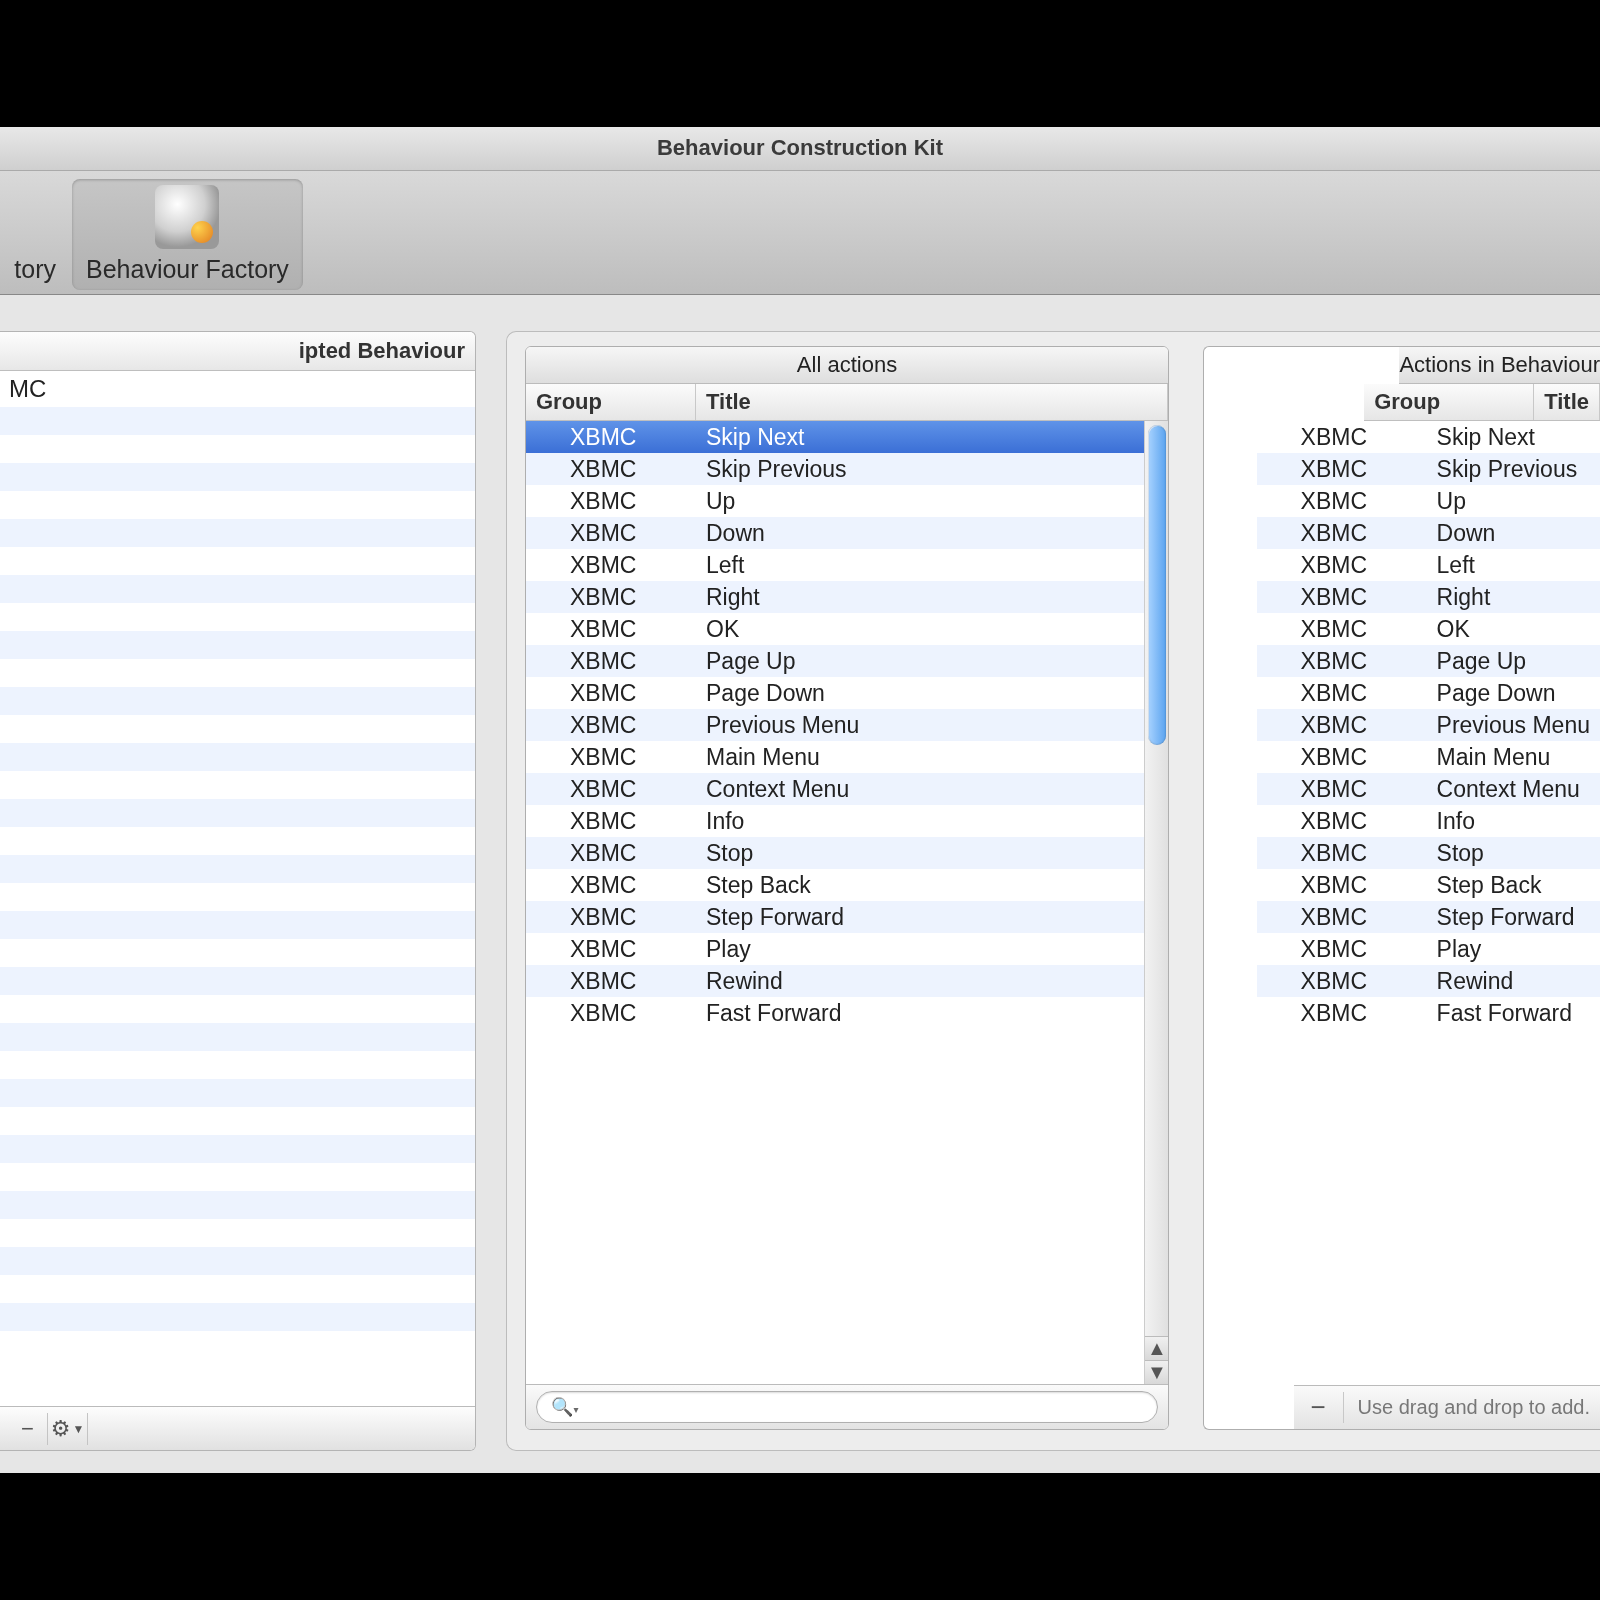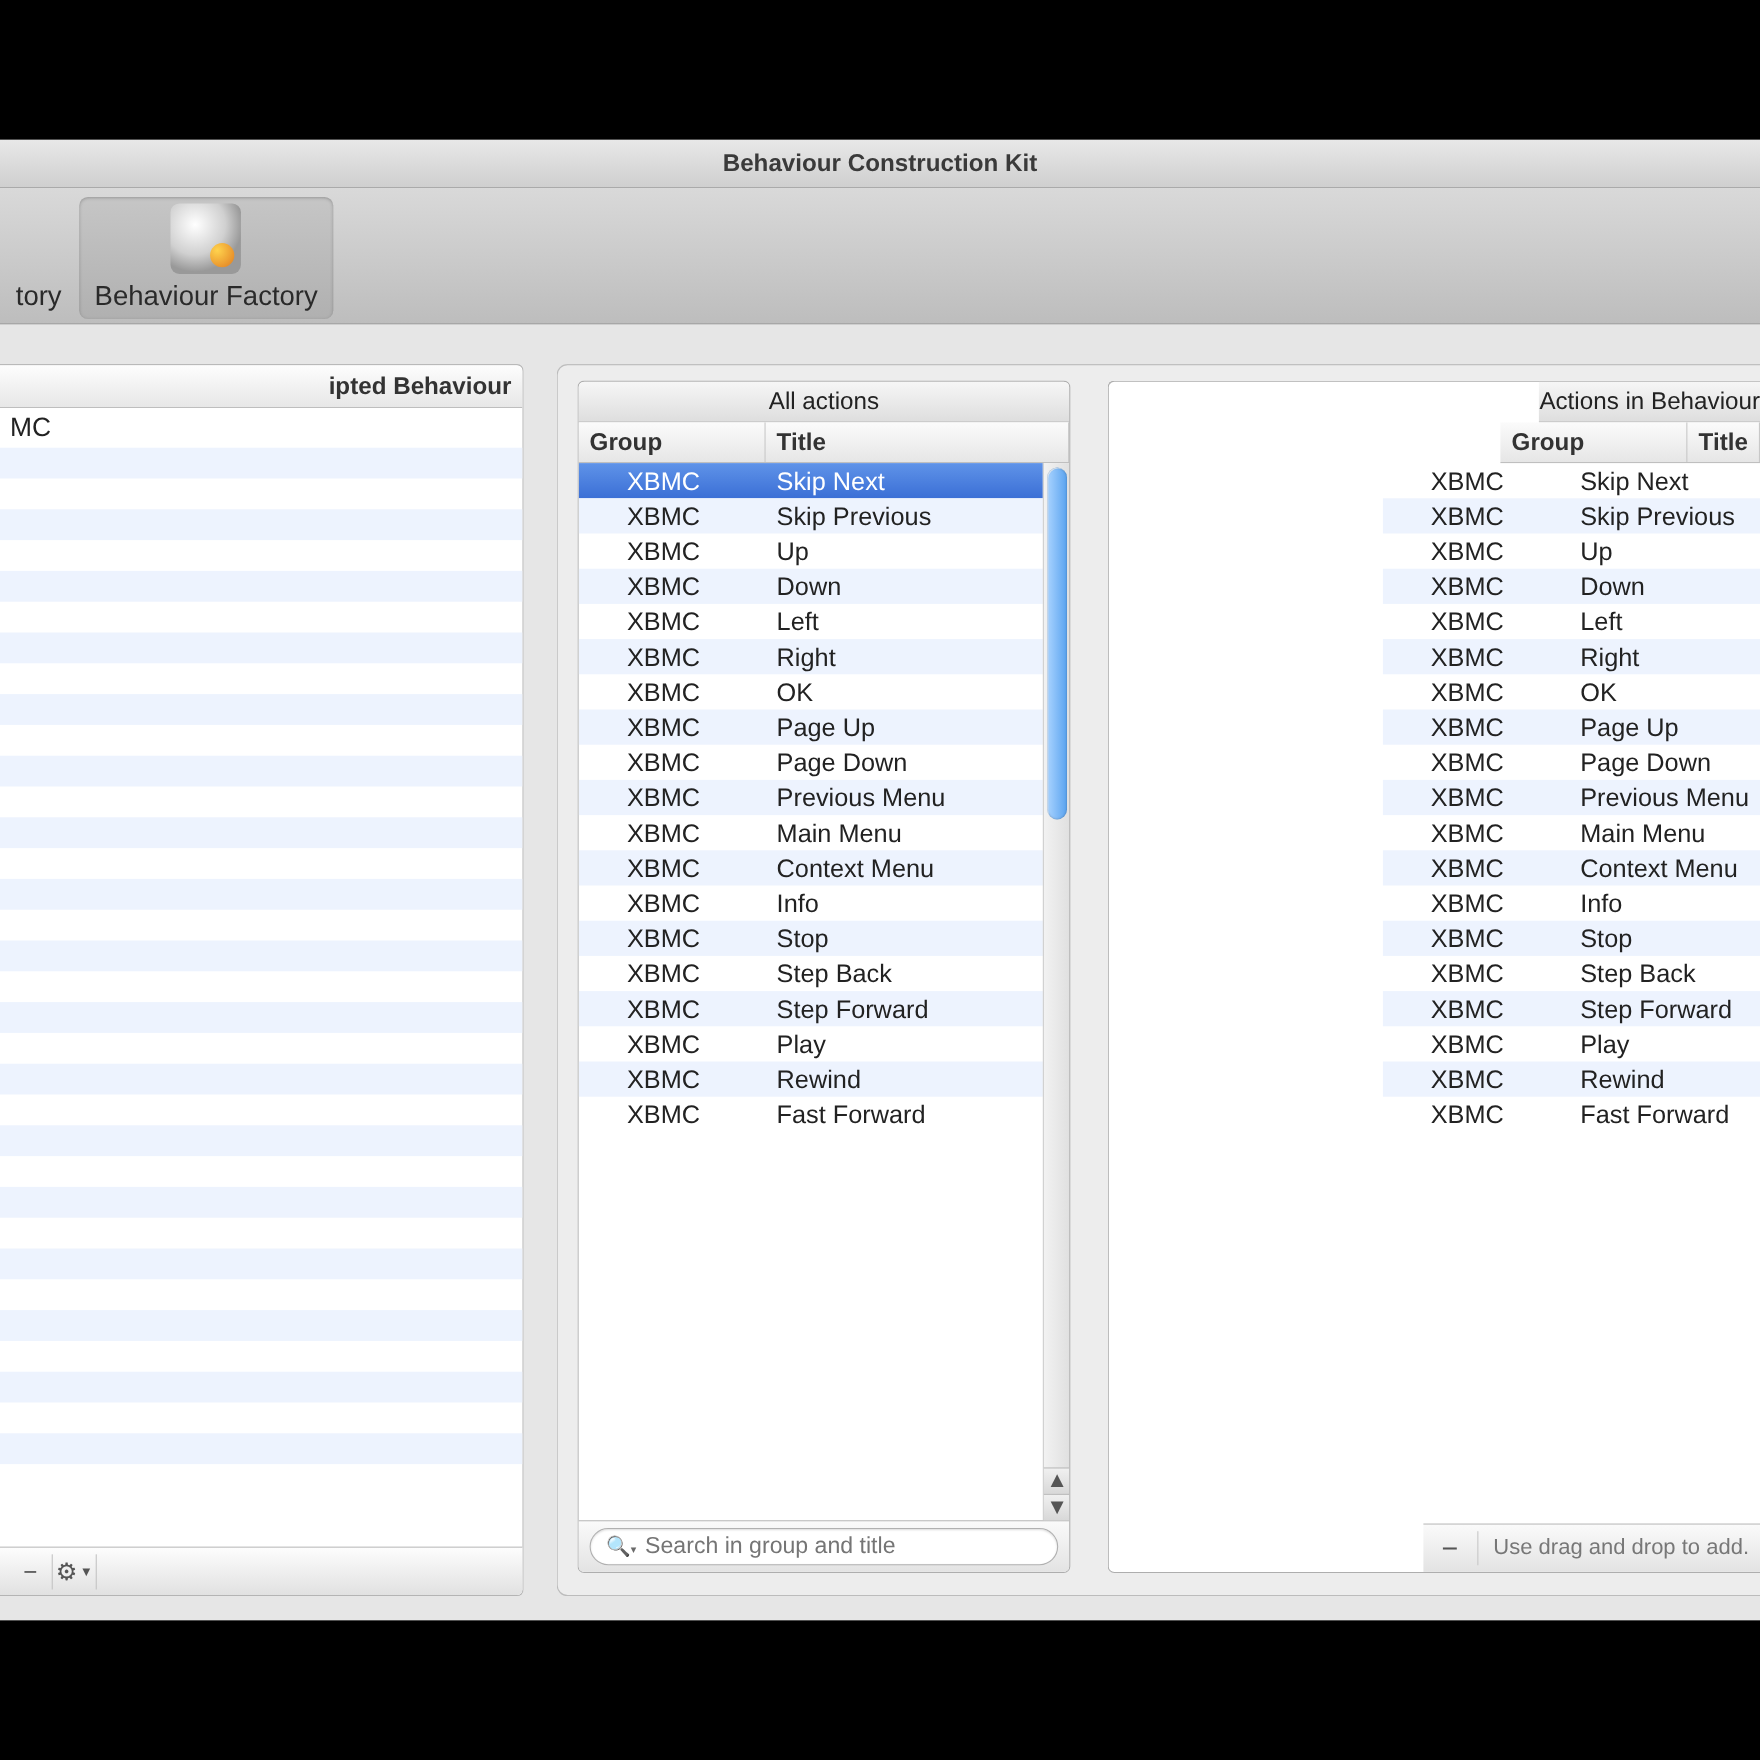--- a/index.html
+++ b/index.html
@@ -129,21 +129,21 @@
   color:#1a1a1a;
 }
 .tables { flex:1; display:flex; gap: 34px; overflow:hidden; }
 .table-panel {
   display:flex; flex-direction:column;
   border:1px solid #aeaeae;
   border-radius: 6px;
   background:#fff;
   overflow:hidden;
 }
-.table-panel.left { width: 448px; }
+.table-panel.left { width: 644px; }
 .table-panel.right { flex:1; border-right:none; border-radius: 6px 0 0 6px; align-items: flex-end; }
 .tbl-title {
   background: linear-gradient(#f6f6f6,#dedede);
   text-align:center; font-size:22px; color:#222;
   border-bottom:1px solid #bbb;
   padding:5px 0;
 }
 .tbl-head {
   display:flex;
   background: linear-gradient(#fbfbfb,#e6e6e6);
@@ -371,21 +371,20 @@
               <div class="scroll-thumb"></div>
               <div class="scroll-arrows">
                 <div class="scroll-arrow">▲</div>
                 <div class="scroll-arrow">▼</div>
               </div>
             </div>
           </div>
           <div class="tbl-footer">
             <div class="search-wrap">
               <span class="mag">🔍<span style="font-size:10px;">▾</span></span>
-              <input type="text" placeholder="Search in group and title" style="">
             </div>
           </div>
         </div>
 
         <div class="table-panel right">
           <div class="tbl-title">Actions in Behaviour</div>
           <div class="tbl-head">
             <div class="col group">Group</div>
             <div class="col title">Title</div>
           </div>

